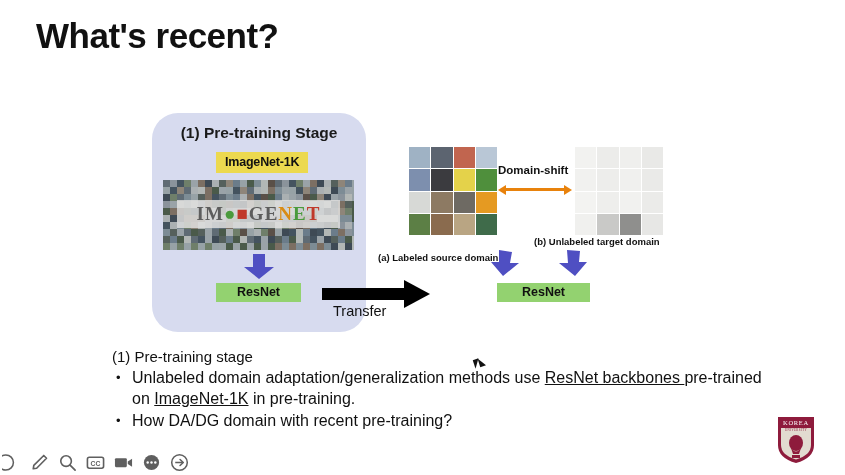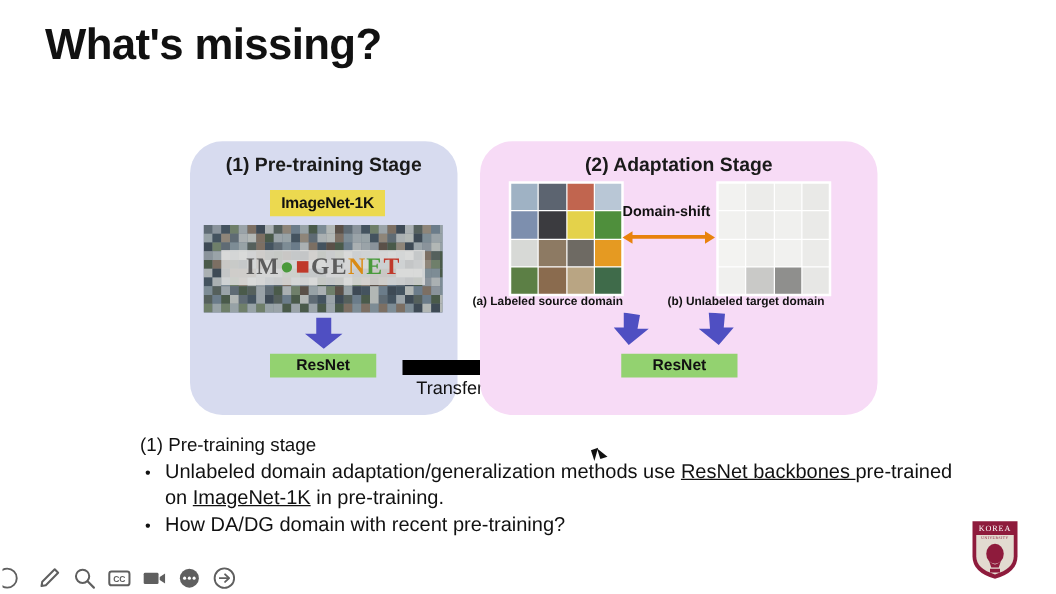--- a/index.html
+++ b/index.html
@@ -154,21 +154,21 @@
   .cursor:after{
     content:"";position:absolute;left:-1px;top:0;
     border-left:6px solid #111;border-top:9px solid transparent;
   }
 </style>
 </head>
 <body>
 
 <div class="slide">
 
-  <div class="title">What's missing?</div>
+  <div class="title">What's recent?</div>
 
   <div class="panel-left">
     <div class="panel-head">(1) Pre-training Stage</div>
   </div>
 
   <div class="tag-yellow">ImageNet-1K</div>
 
   <div class="mosaic">
     <div id="mosaic-pixels">
         <span class="px" style="left:0px;top:0px;width:7px;height:7px;background:#5f6b74"></span>
@@ -462,23 +462,20 @@
     <polygon points="10,0 22,0 22,13 31,13 16,25 1,13 10,13" fill="#4f4fc2"></polygon>
   </svg>
 
   <div class="box-green" style="left:216px;top:283px;width:85px;height:19px;">ResNet</div>
 
 
   <div class="transfer-bar"></div>
   <div class="transfer-head"></div>
   <div class="transfer-cap">Transfer</div>
 
-  <div class="panel-right">
-    <div class="panel-head">(2) Adaptation Stage</div>
-  </div>
 
   <div class="grid-wrap" style="left:407px;top:145px;width:88px;height:88px;">
     <div class="grid" id="grid-source">
         <div class="cell" style="background: rgb(159, 178, 196);"></div>
         <div class="cell" style="background: rgb(92, 100, 112);"></div>
         <div class="cell" style="background: rgb(193, 101, 79);"></div>
         <div class="cell" style="background: rgb(185, 199, 214);"></div>
         <div class="cell" style="background: rgb(125, 143, 174);"></div>
         <div class="cell" style="background: rgb(59, 59, 63);"></div>
         <div class="cell" style="background: rgb(228, 210, 74);"></div>
@@ -513,21 +510,21 @@
         <div class="cell" style="background: rgb(143, 143, 141);"></div>
         <div class="cell" style="background: rgb(231, 231, 229);"></div>
       </div>
   </div>
 
   <div class="dshift-label" style="left:498px;top:164px;">Domain-shift</div>
   <div class="dshift-bar" style="left:505px;top:188px;width:60px;"></div>
   <div class="dshift-head" style="left:498px;top:184.5px;border-right:8px solid #e8820c;"></div>
   <div class="dshift-head" style="left:564px;top:184.5px;border-left:8px solid #e8820c;"></div>
 
-  <div class="dlabel" style="left:378px;top:236px;">(a) Labeled source domain</div>
+  <div class="dlabel" style="left:378px;top:252px;">(a) Labeled source domain</div>
   <div class="dlabel" style="left:534px;top:236px;">(b) Unlabeled target domain</div>
 
   <svg style="position:absolute;left:491px;top:250px;" width="30" height="27">
     <polygon points="8,0 21,2 19,13 28,13 12,26 0,12 8,12" fill="#4f4fc2"></polygon>
   </svg>
   <svg style="position:absolute;left:558px;top:250px;" width="30" height="27">
     <polygon points="9,0 22,1 21,12 29,12 17,26 1,13 10,13" fill="#4f4fc2"></polygon>
   </svg>
 
   <div class="box-green" style="left:497px;top:283px;width:93px;height:19px;">ResNet</div>

